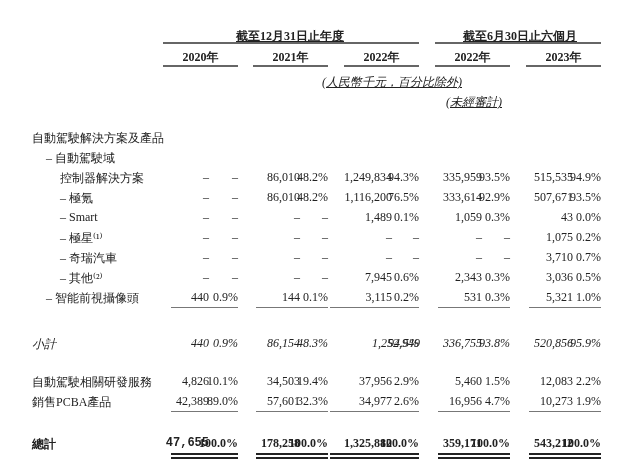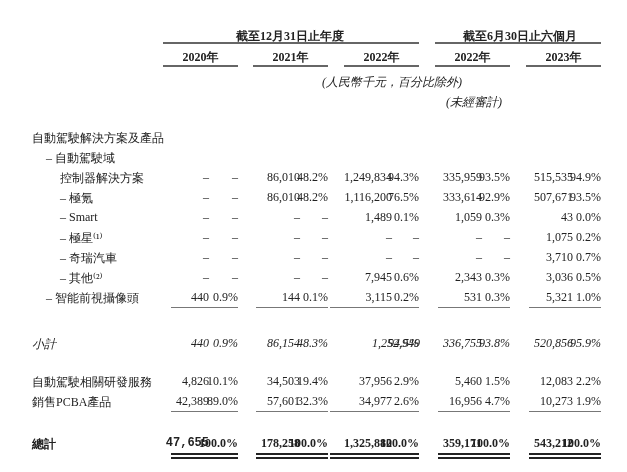--- a/index.html
+++ b/index.html
@@ -1,18 +1,18 @@
 <!DOCTYPE html>
 <html><head>
 <meta charset="utf-8">
 <style>
   html, body { margin:0; padding:0; background:#ffffff; }
   body { width:627px; height:472px; position:relative; overflow:hidden;
          font-family:"Liberation Serif","DejaVu Serif",serif; color:#222; font-size:12px; }
-  .abs { position:absolute; white-space:nowrap; }
+  .abs { position:absolute; white-space:nowrap;text-decoration:underline; }
   .hdr-group { font-weight:bold; font-size:12px; text-align:center; }
   .rule { position:absolute; height:2px; background:#666; }
   .year { position:absolute; font-weight:bold; font-size:12px; text-align:center; }
   .note { font-style:italic; font-size:12px; }
   .label { position:absolute; font-size:12px; }
   .cell { position:absolute; font-size:12px; text-align:right; }
   .italic { font-style:italic; }
   .bold { font-weight:bold; }
   .ul { position:absolute; height:1px; background:#777; }
   .dul { position:absolute; height:2px; background:#222; }

